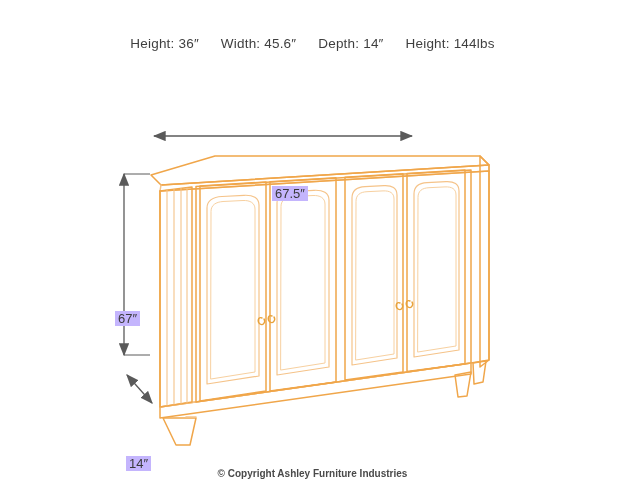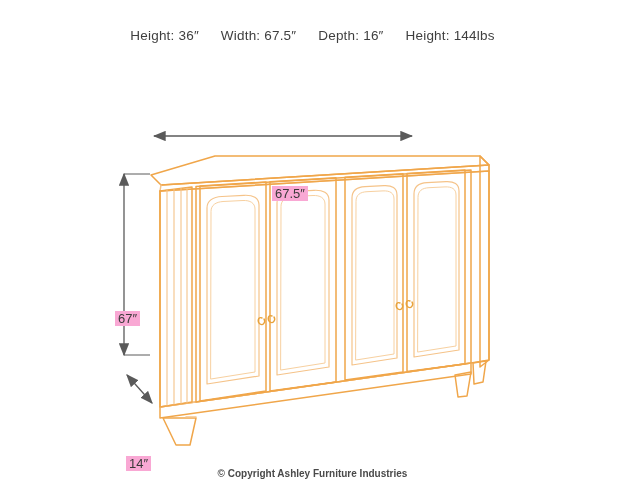--- a/index.html
+++ b/index.html
@@ -25,21 +25,21 @@
     top: 24px;
     left: 0;
     width: 625px;
     text-align: center;
     font-size: 13.5px;
     color: #3f3f3f;
     letter-spacing: 0.2px;
   }
   .spec-line span.spec-item {
     display: inline-block;
-    margin: 4px 9px;
+    margin: 12px 9px;
     white-space: nowrap;
   }
   .copyright {
     position: absolute;
     top: 468px;
     left: 0;
     width: 625px;
     text-align: center;
     font-size: 10px;
     color: #4a4a4a;
@@ -49,37 +49,37 @@
     position: absolute;
     left: 0;
     top: 60px;
     width: 625px;
     height: 400px;
   }
   .dim-label {
     position: absolute;
     font-size: 13px;
     color: #3a3a3a;
-    background: #f9a8d4;
+    background: #c4b5fd;
     padding: 0 3px;
     white-space: nowrap;
   }
   #label-width  { left: 272px; top: 126px; }
   #label-height { left: 115px; top: 251px; }
   #label-depth  { left: 126px; top: 396px; }
 </style>
 </head>
 <body>
 
 <div id="page">
 
   <div class="spec-line">
     <span class="spec-item">Height: 36″</span>
-    <span class="spec-item">Width: 67.5″</span>
-    <span class="spec-item">Depth: 16″</span>
+    <span class="spec-item">Width: 45.6″</span>
+    <span class="spec-item">Depth: 14″</span>
     <span class="spec-item">Height: 144lbs</span>
   </div>
 
   <div id="diagram">
     <svg width="625" height="400" viewBox="0 0 625 400" xmlns="http://www.w3.org/2000/svg">
 
       <defs>
         <marker id="arrowEnd" markerWidth="10" markerHeight="8" refX="9" refY="4" orient="auto" markerUnits="strokeWidth">
           <path d="M0,0 L10,4 L0,8 z" fill="#5a5a5a"></path>
         </marker>

